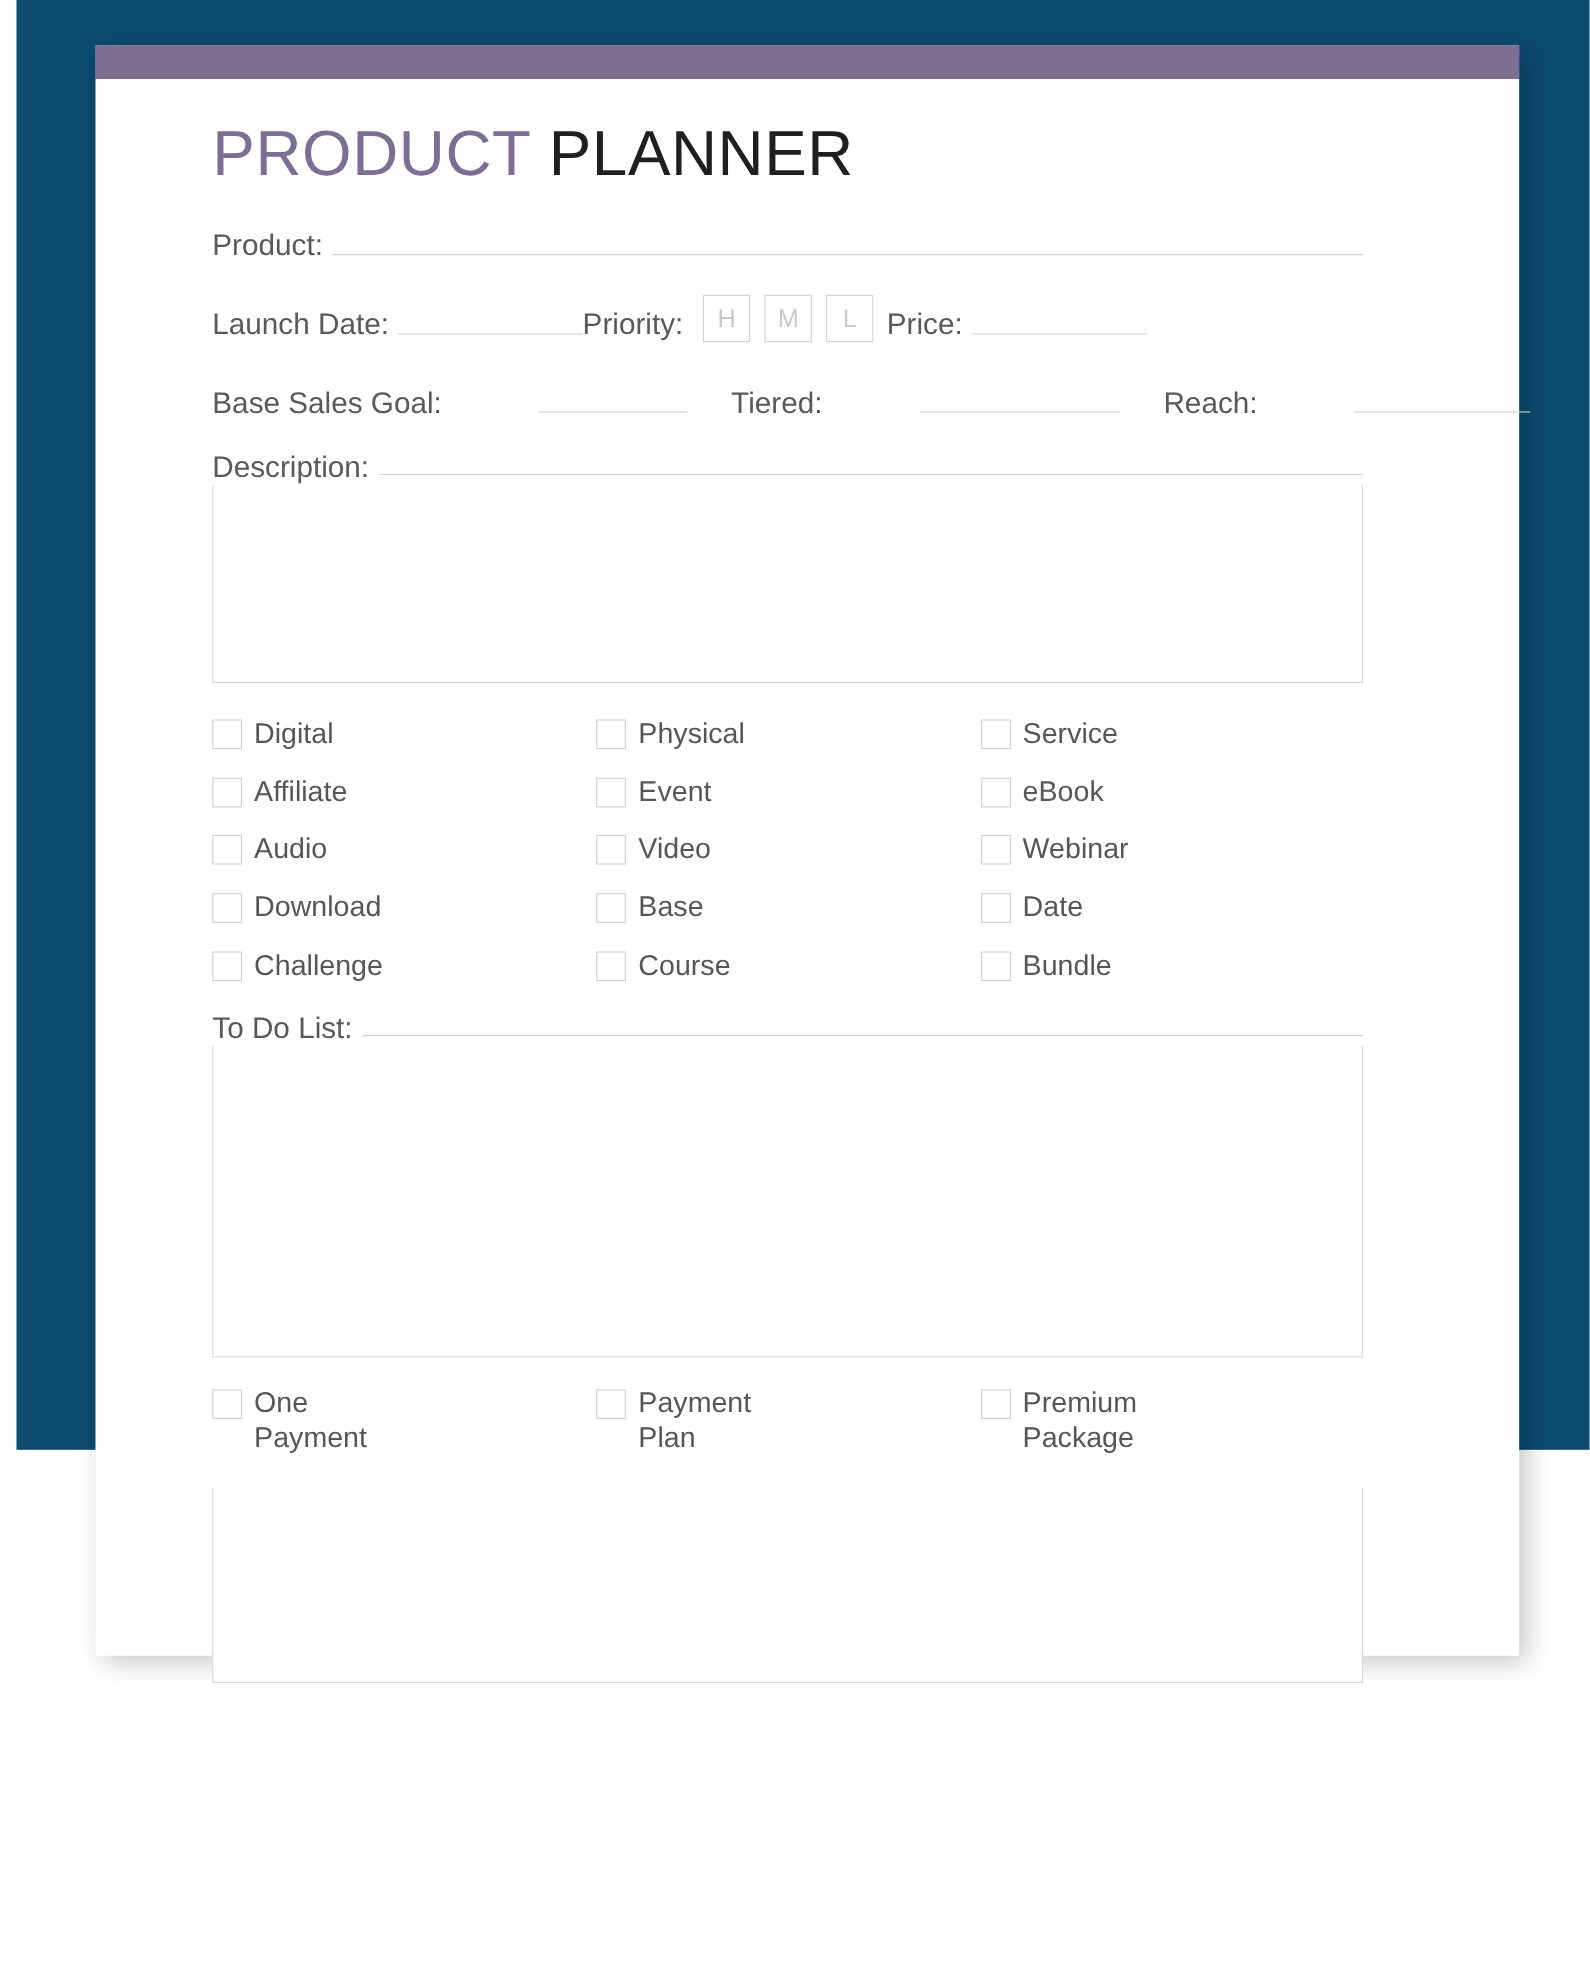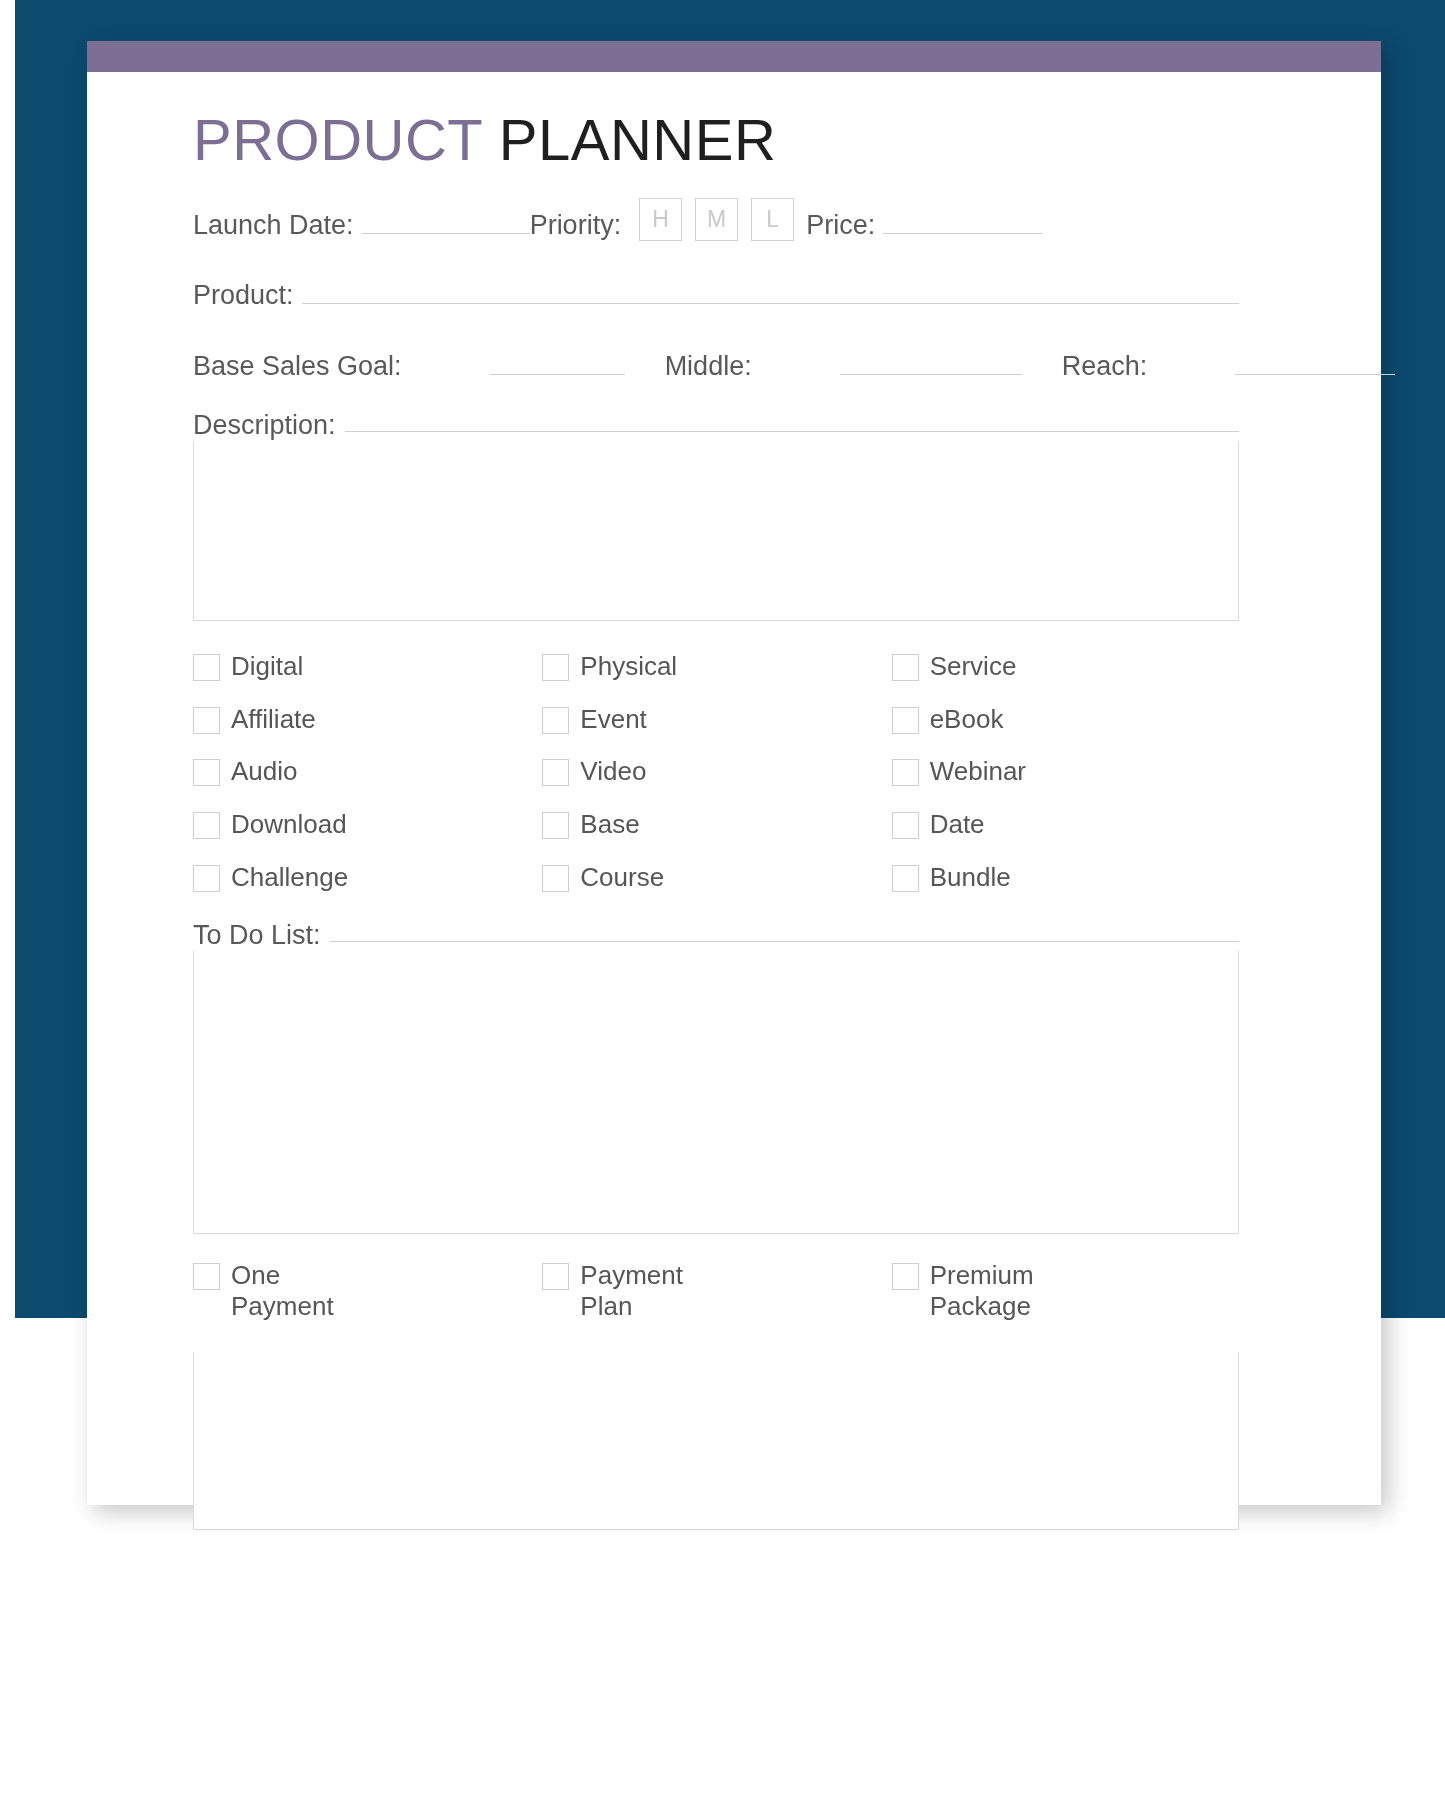--- a/index.html
+++ b/index.html
@@ -184,48 +184,48 @@
   <div id="sheet">
 
     <div id="header-bar"></div>
 
     <div id="sheet-body">
       <div class="content">
 
         <div id="title">
           <span class="accent">PRODUCT</span>
           <span class="plain">PLANNER</span>
+        </div>
+
+        <div class="field-row" id="row-product">
+          <span class="lbl">Product:</span>
+          <span class="gap-sm"></span>
+          <span class="rule"></span>
         </div>
 
         <div class="field-row" id="row-launch">
           <span class="lbl">Launch Date:</span>
           <span class="gap-sm"></span>
           <span class="rule fixed-a"></span>
           <span class="lbl">Priority:</span>
           <span class="prio-wrap">
             <span class="prio-box">H</span>
             <span class="prio-box">M</span>
             <span class="prio-box">L</span>
           </span>
           <span class="lbl">Price:</span>
           <span class="gap-sm"></span>
           <span class="rule fixed-c"></span>
         </div>
 
-        <div class="field-row" id="row-product">
-          <span class="lbl">Product:</span>
-          <span class="gap-sm"></span>
-          <span class="rule"></span>
-        </div>
-
         <div class="field-row" id="row-goals">
           <span class="lbl">Base Sales Goal:</span>
           <span class="gap-sm"></span>
           <span class="rule fixed-d"></span>
-          <span class="lbl">Middle:</span>
+          <span class="lbl">Tiered:</span>
           <span class="gap-sm"></span>
           <span class="rule fixed-e"></span>
           <span class="lbl">Reach:</span>
           <span class="gap-sm"></span>
           <span class="rule fixed-f"></span>
         </div>
 
         <div class="boxarea">
           <div class="boxarea-head">
             <span class="lbl">Description:</span>

